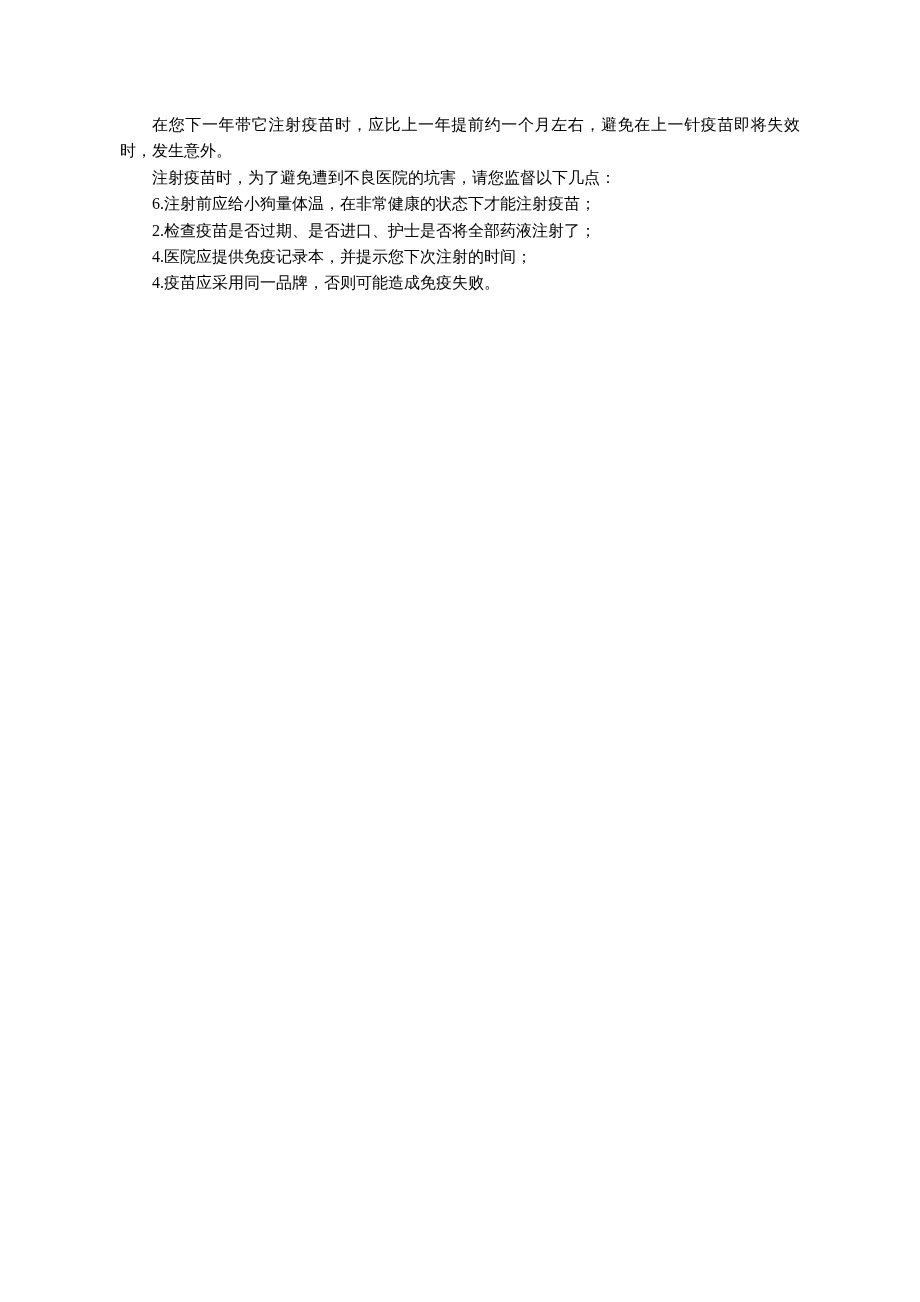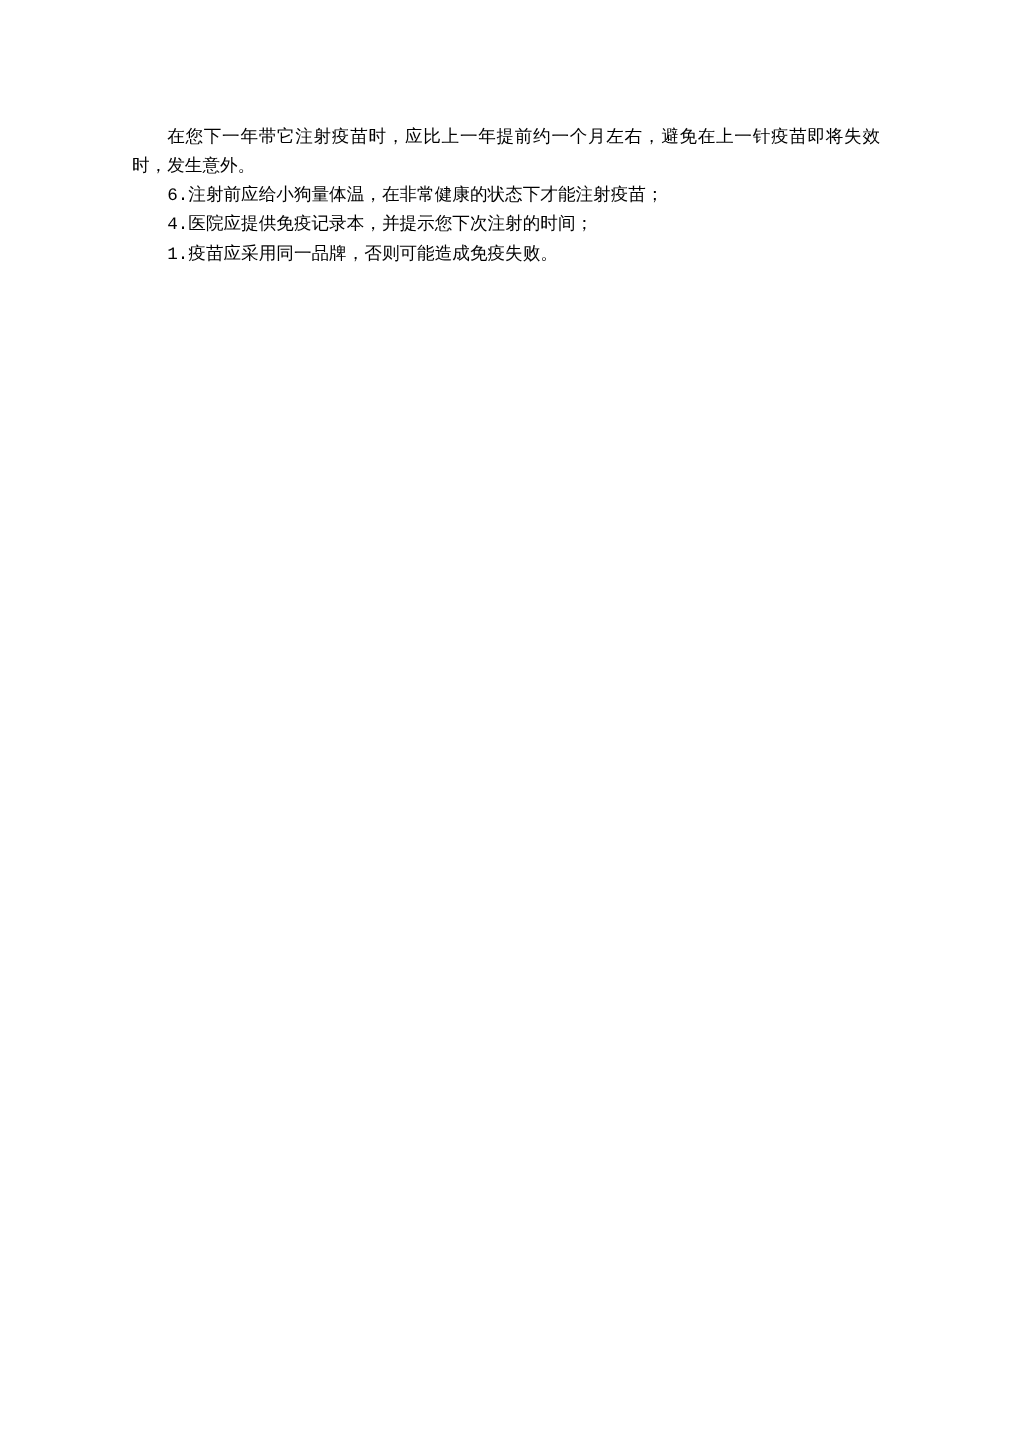--- a/index.html
+++ b/index.html
@@ -1,19 +1,18 @@
 <!DOCTYPE html>
 <html><head>
   <meta charset="utf-8">
   <style>
     * {
       margin: 0;
       padding: 0;
       box-sizing: border-box;
-      font-family: Liberation Mono, monospace;
     }
     body {
       background: #ffffff;
       width: 920px;
       height: 1302px;
       font-family: "SimSun", "宋体", serif;
       font-size: 16px;
       color: #000000;
       line-height: 1.65;
       padding: 112px 120px 0 120px;
@@ -26,16 +25,18 @@
     }
     .list-item {
       text-indent: 2em;
     }
   </style>
 </head>
 <body>
 
 <div class="content">
   <p class="para">在您下一年带它注射疫苗时，应比上一年提前约一个月左右，避免在上一针疫苗即将失效时，发生意外。</p>
+  <p class="para">注射疫苗时，为了避免遭到不良医院的坑害，请您监督以下几点：</p>
   <p class="list-item">6.注射前应给小狗量体温，在非常健康的状态下才能注射疫苗；</p>
+  <p class="list-item">2.检查疫苗是否过期、是否进口、护士是否将全部药液注射了；</p>
   <p class="list-item">4.医院应提供免疫记录本，并提示您下次注射的时间；</p>
-  <p class="list-item">1.疫苗应采用同一品牌，否则可能造成免疫失败。</p>
+  <p class="list-item">4.疫苗应采用同一品牌，否则可能造成免疫失败。</p>
 </div>
 
 </body></html>

